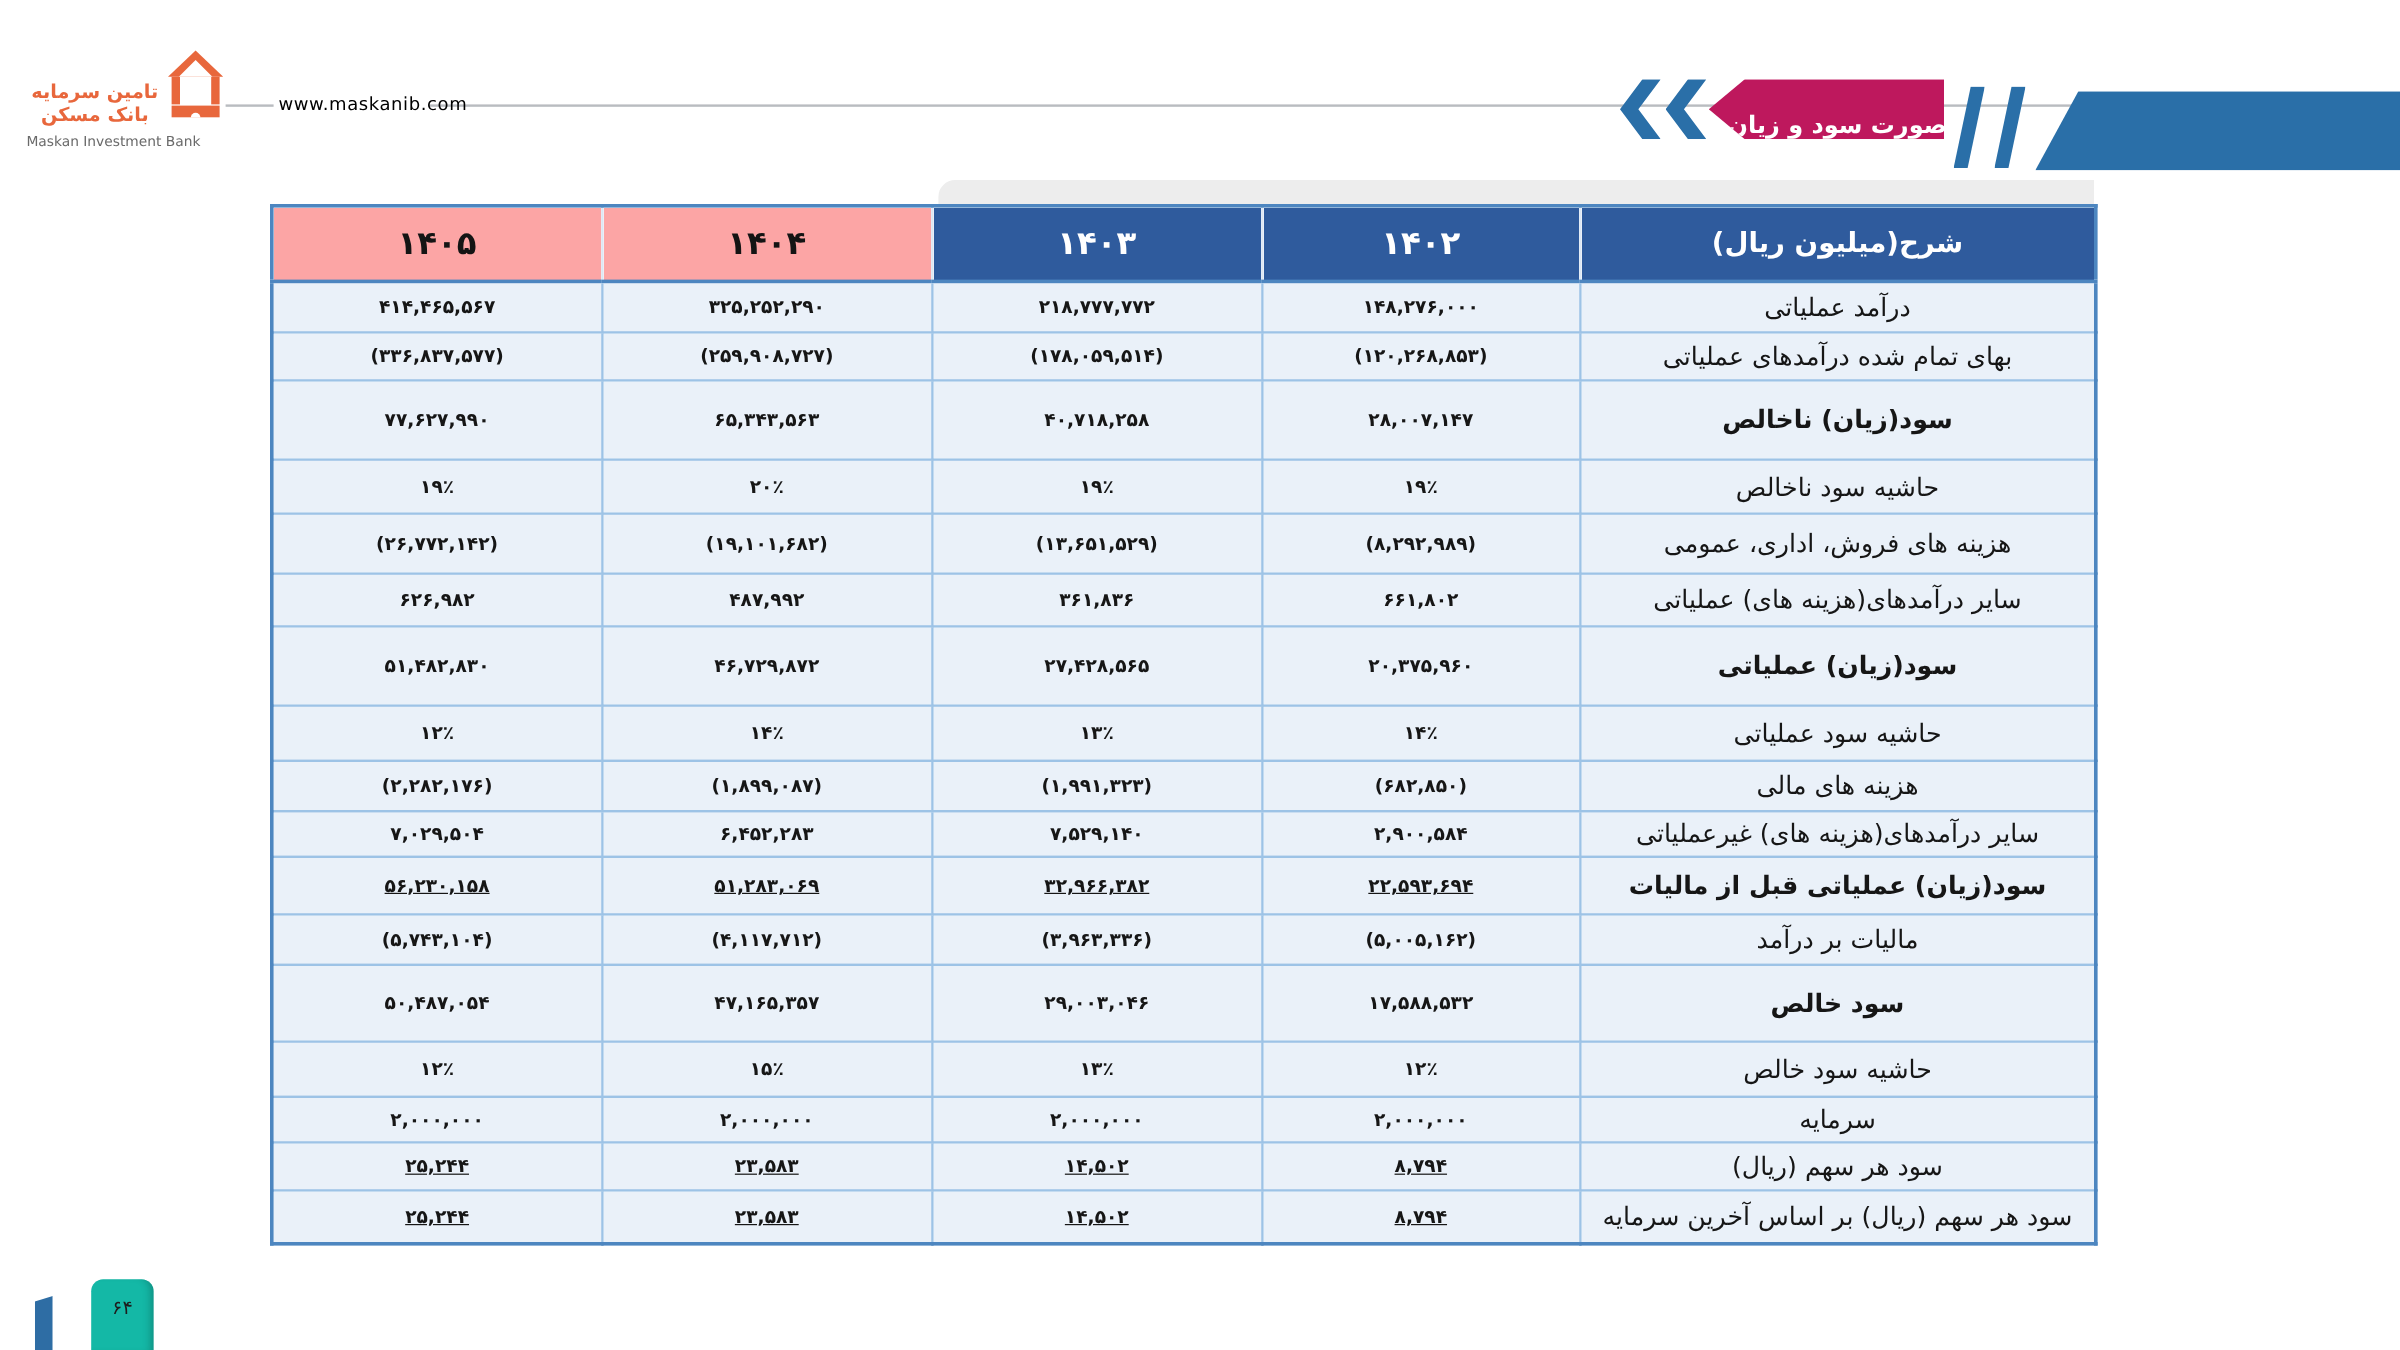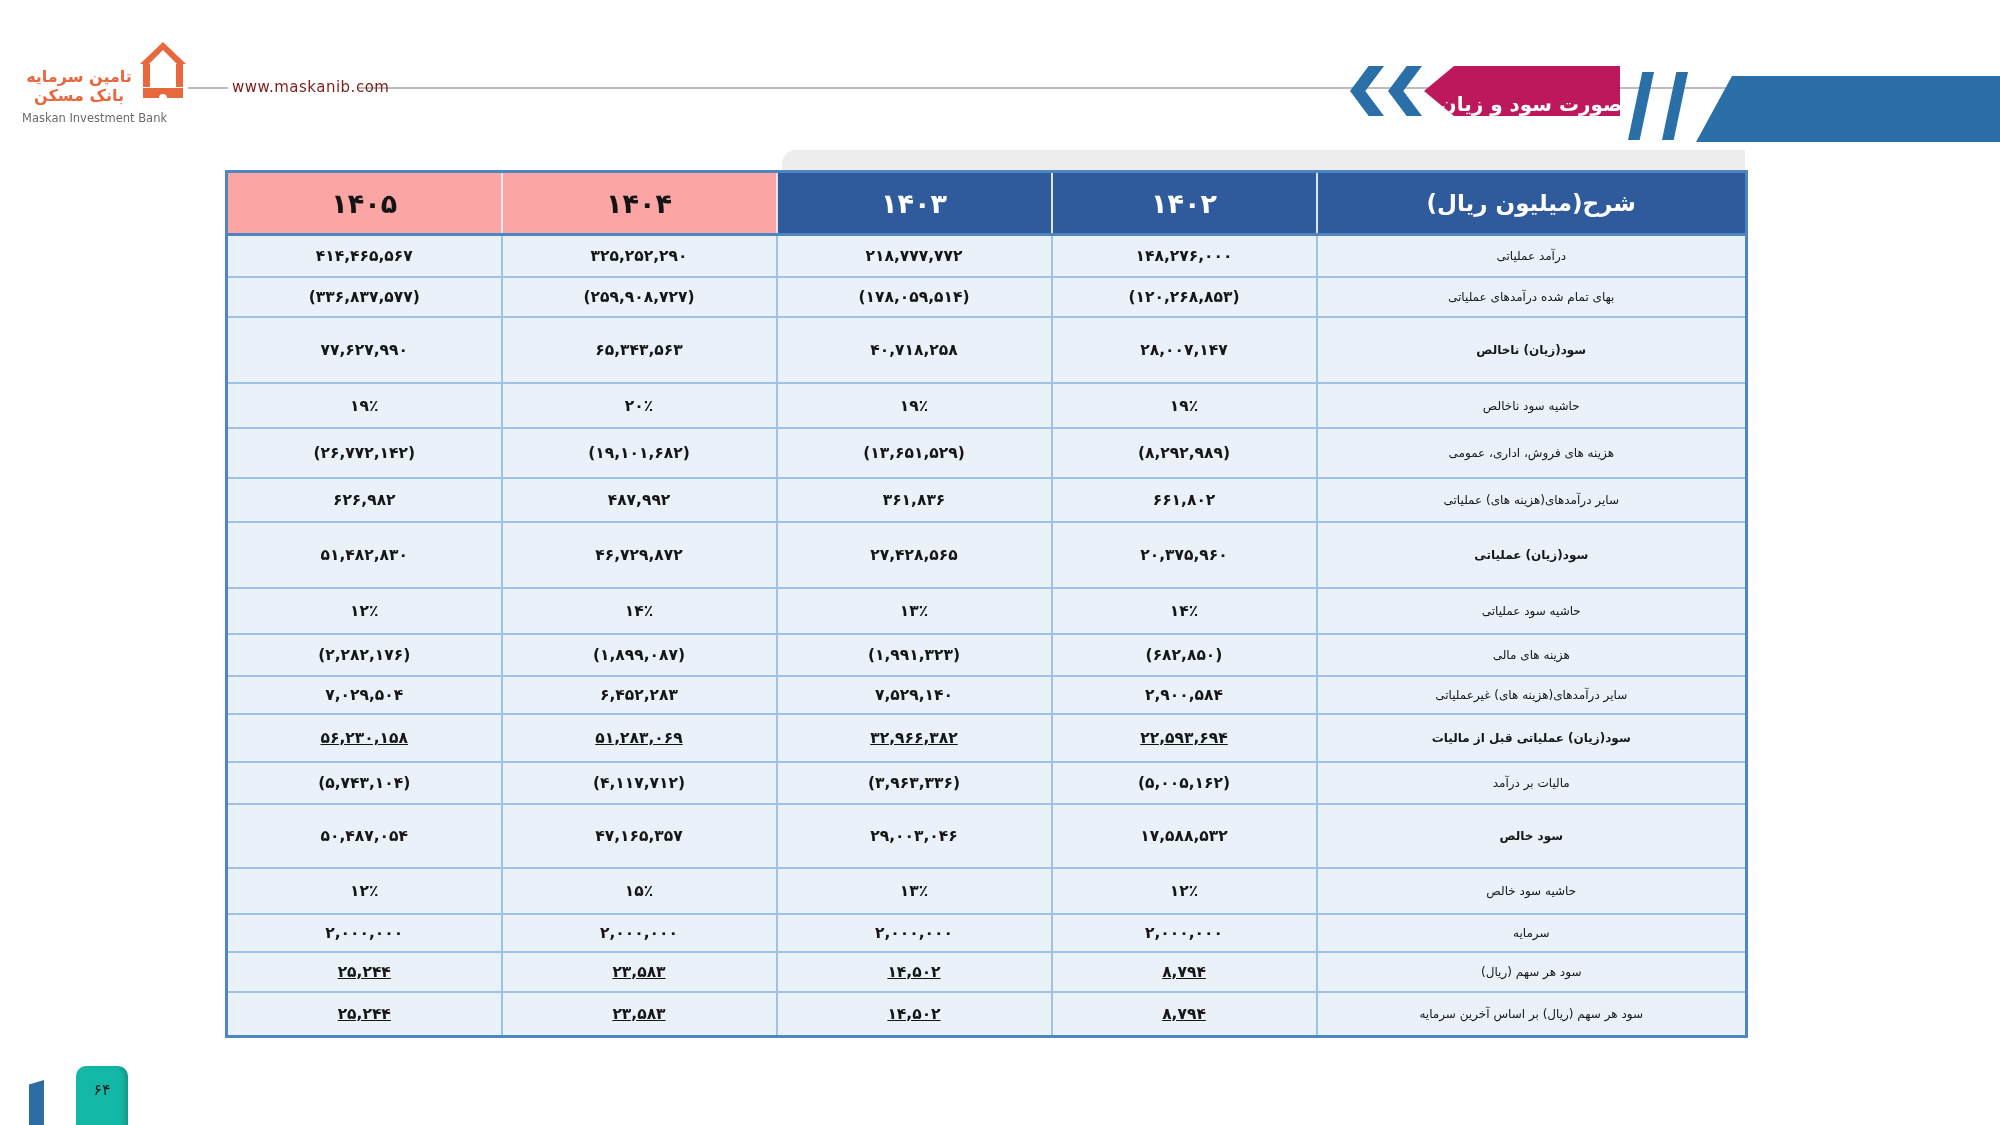--- a/index.html
+++ b/index.html
@@ -6,21 +6,21 @@
   #page{position:relative;width:2000px;height:1125px;background:#ffffff;overflow:hidden;
         font-family:"DejaVu Sans",sans-serif;}
   
   .rule{position:absolute;height:2px;background:#b9bcc0;top:87px;}
   #rule-long{left:357px;width:1630px;}
   #rule-dash{left:188px;width:40px;}
   #brand-text{position:absolute;left:22px;top:55px;width:114px;text-align:center;}
   #brand-fa{color:#e8673c;font-size:16px;font-weight:bold;line-height:1.2;direction:rtl;margin-top:12px;}
   #brand-en{color:#6a6a6a;font-size:11.5px;margin-top:6px;white-space:nowrap;}
   #brand-logo{position:absolute;left:140px;top:40px;}
-  #site-url{position:absolute;left:232px;top:78px;font-size:15px;color:#7f1d1d;letter-spacing:.5px;}
+  #site-url{position:absolute;left:232px;top:78px;font-size:15px;color:#000000;letter-spacing:.5px;}
   
   .chev{position:absolute;top:66px;width:34px;height:50px;background:#2a6fa8;
         clip-path:polygon(100% 0,55% 0,0 50%,55% 100%,100% 100%,45% 50%);}
   #chev-1{left:1350px;} #chev-2{left:1388px;}
   #banner-band{position:absolute;left:1424px;top:66px;width:196px;height:50px;background:#be185d;
         clip-path:polygon(0 50%,30px 0,100% 0,100% 100%,30px 100%);
         display:flex;align-items:flex-end;justify-content:center;}
   #banner-title{color:#fff;font-size:20px;font-weight:bold;direction:rtl;padding-left:18px;white-space:nowrap;}
   .stripe{position:absolute;top:72px;width:26px;height:68px;background:#2a6fa8;
         clip-path:polygon(100% 0,55% 0,0 100%,45% 100%);}
@@ -32,21 +32,21 @@
         border-radius:14px 0 0 0;}
   #pl-table{position:absolute;left:225px;top:170px;width:1520px;border-collapse:collapse;
         table-layout:fixed;direction:rtl;z-index:2;}
   #pl-table th,#pl-table td{padding:0 6px;text-align:center;vertical-align:middle;overflow:hidden;}
   #pl-table{border:3px solid #4d86c0;}
   #pl-table th{height:60px;border:2px solid #dde7f3;border-bottom:3px solid #4d86c0;}
   th.h-desc{background:#2f5b9d;color:#ffffff;font-size:23px;font-weight:bold;}
   th.h-blue{background:#2f5b9d;color:#ffffff;font-size:27px;font-weight:bold;}
   th.h-orange{background:#fca5a5;color:#141414;font-size:27px;font-weight:bold;margin-left:24px;}
   #pl-table td{background:#eaf1f9;border:2px solid #9dc3e6;color:#161616;}
-  #pl-table td.lbl{font-size:12px;direction:rtl;}
+  #pl-table td.lbl{font-size:21px;direction:rtl;}
   #pl-table td.val{font-size:15.5px;font-weight:bold;direction:ltr;}
   tr.thick td{border-top:3px solid #4d86c0;}
   tr.red td.val{color:#e21313;}
   tr.big td{height:64px;}
   tr.big td.val{font-size:19.5px;font-weight:bold;margin-left:36px;}
   tr.big td.lbl,tr.lblbold td.lbl{font-size:18px;font-weight:bold;}
   tr.valbold td.val{font-size:16.5px;text-decoration:underline;}
   tr.pct td{background:#bfbfbf;}
   tr.pct td.val{font-size:15px;}
   

